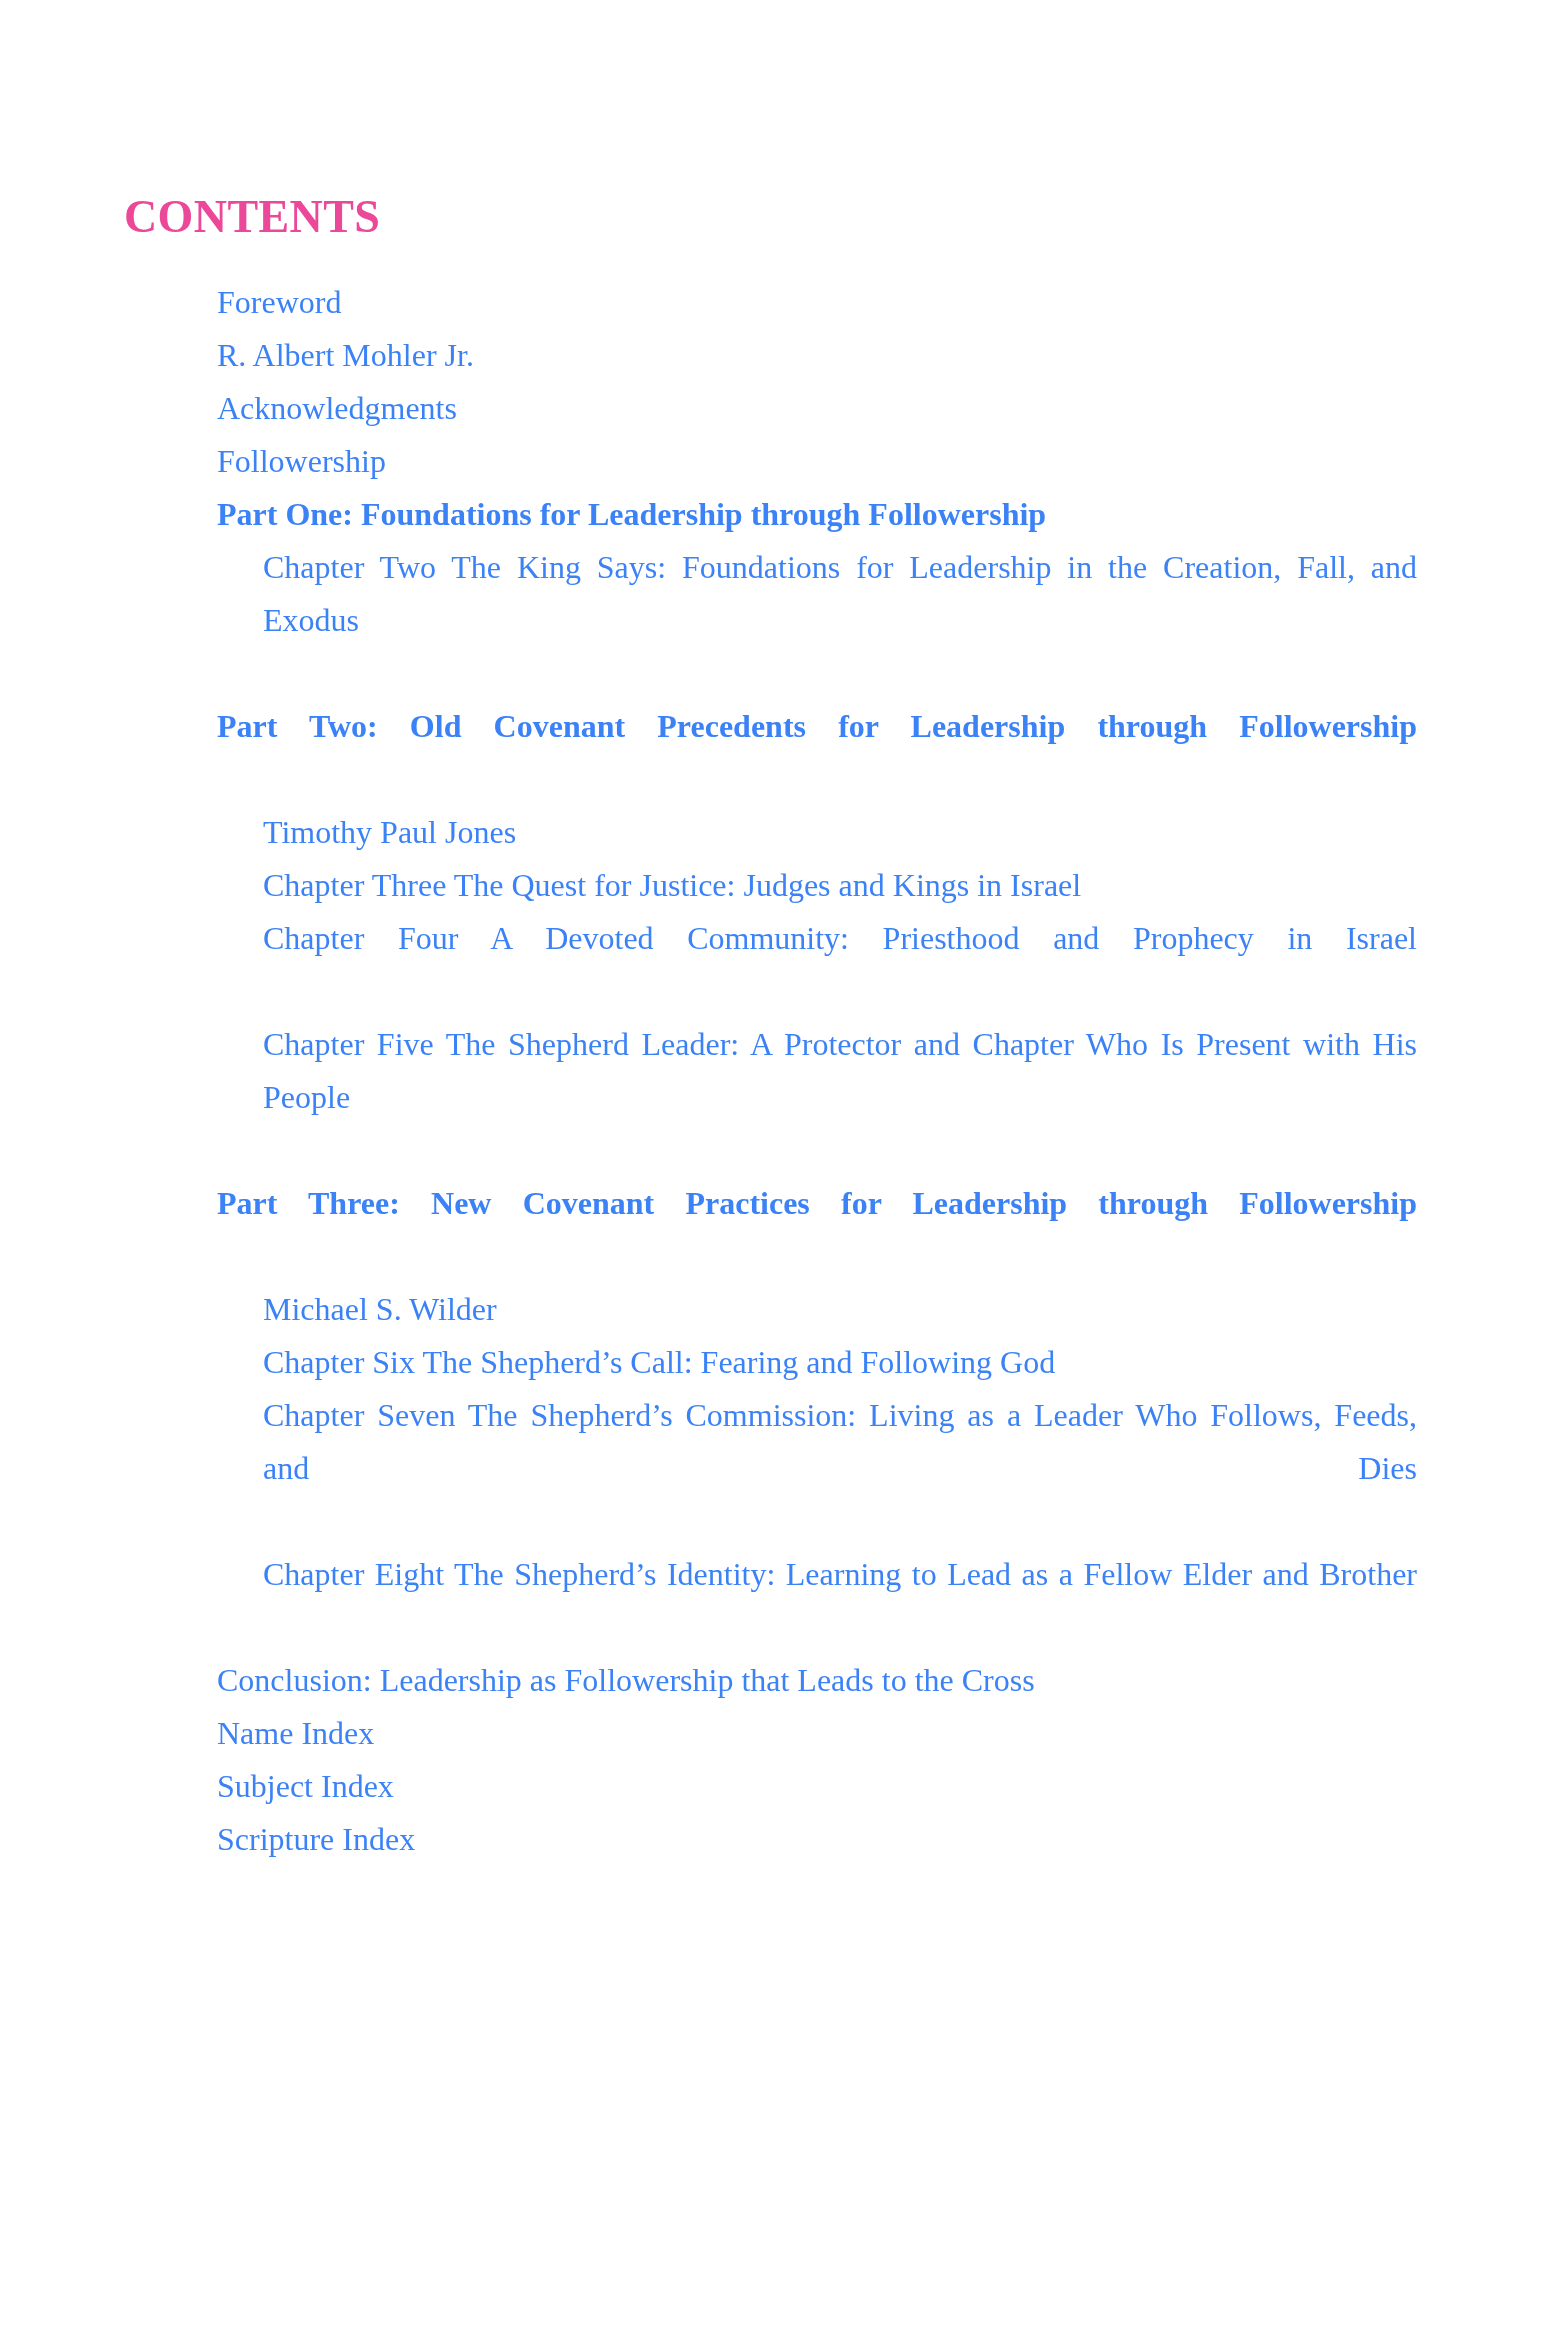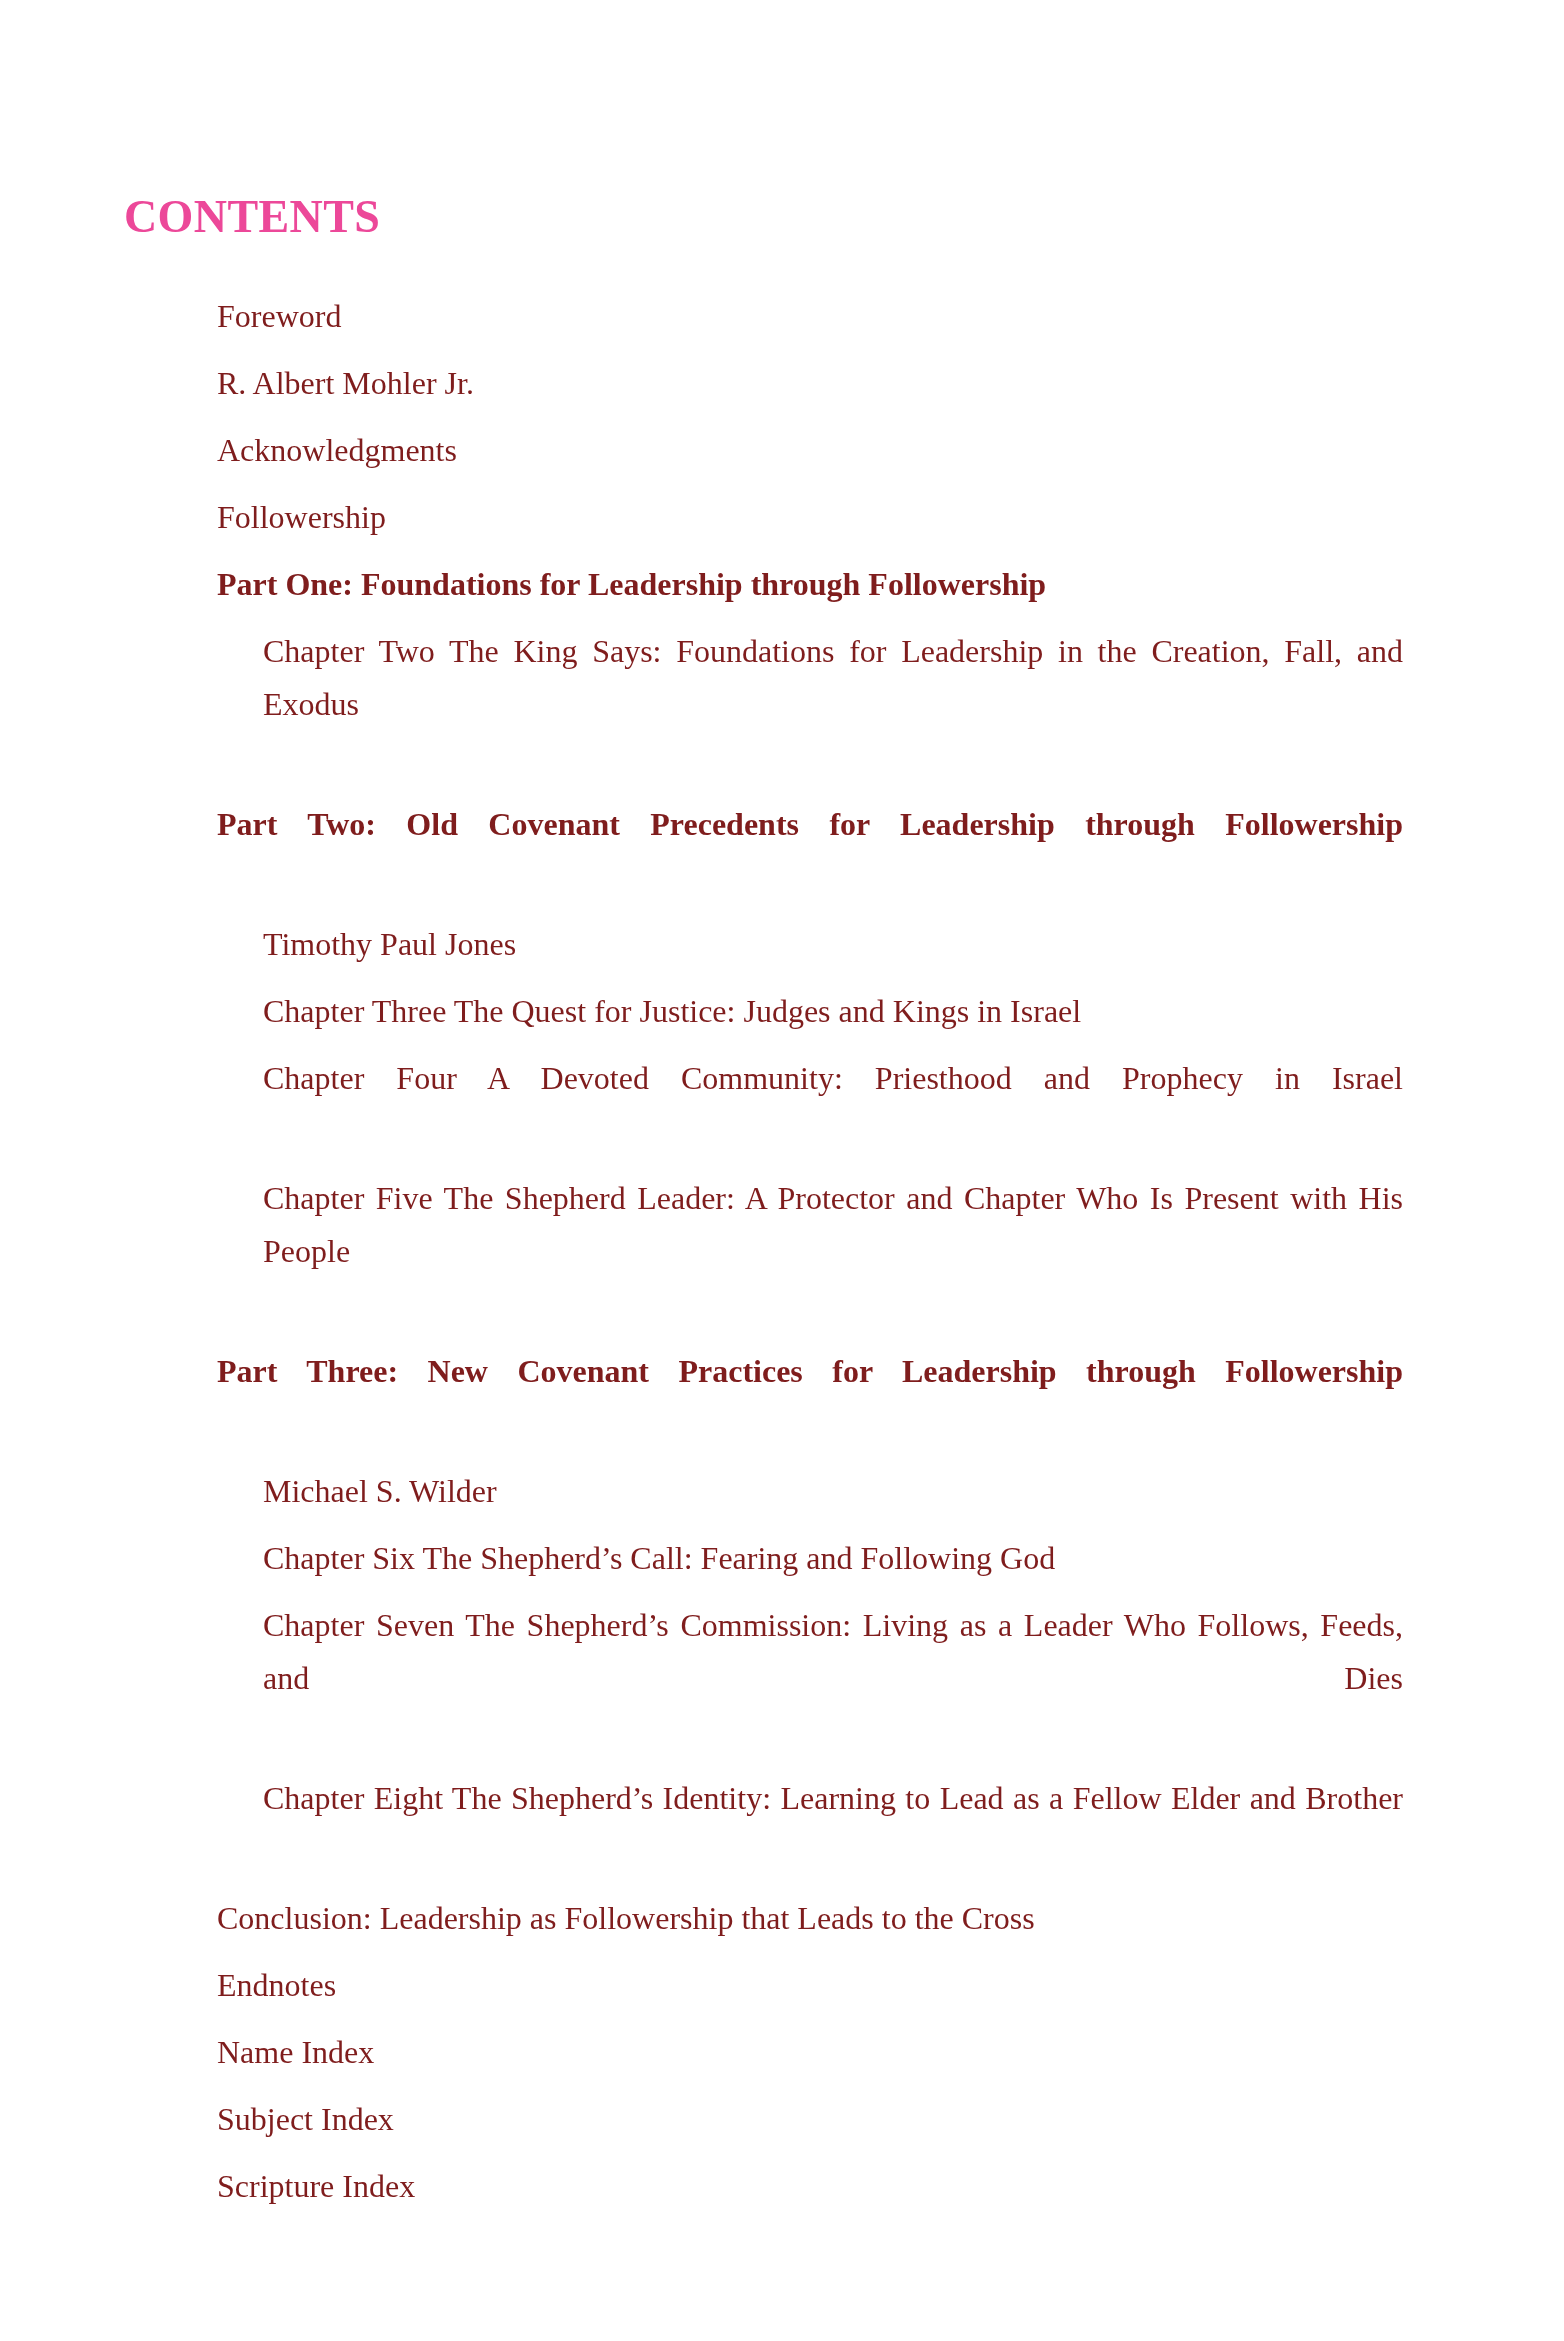--- a/index.html
+++ b/index.html
@@ -39,24 +39,24 @@
   .toc-body {
     position: absolute;
     left: 217px;
     top: 276px;
     width: 1200px;
     font-size: 32px;
     line-height: 53px;
   }
 
   .toc-entry {
-    margin: 14px;
+    margin: 0;
     padding: 0;
     text-align: left;
-    color: #7f1d1d;
+    color: #3b82f6;
   }
 
   
   .level-root {
     margin-left: 0;
     text-align: left;
   }
 
   
   .level-part {
@@ -110,20 +110,19 @@
       <p class="toc-entry level-chapter nowrap">Timothy Paul Jones</p>
       <p class="toc-entry level-chapter nowrap">Chapter Three The Quest for Justice: Judges and Kings in Israel</p>
       <p class="toc-entry level-chapter">Chapter Four A Devoted Community: Priesthood and Prophecy in Israel</p>
       <p class="toc-entry level-chapter">Chapter Five The Shepherd Leader: A Protector and Chapter Who Is Present with His People</p>
       <p class="toc-entry level-part">Part Three: New Covenant Practices for Leadership through Followership</p>
       <p class="toc-entry level-chapter nowrap">Michael S. Wilder</p>
       <p class="toc-entry level-chapter nowrap">Chapter Six The Shepherd’s Call: Fearing and Following God</p>
       <p class="toc-entry level-chapter">Chapter Seven The Shepherd’s Commission: Living as a Leader Who Follows, Feeds, and Dies</p>
       <p class="toc-entry level-chapter">Chapter Eight The Shepherd’s Identity: Learning to Lead as a Fellow Elder and Brother</p>
       <p class="toc-entry level-root nowrap">Conclusion: Leadership as Followership that Leads to the Cross</p>
-      <p class="toc-entry level-root nowrap">Endnotes</p>
       <p class="toc-entry level-root nowrap">Name Index</p>
       <p class="toc-entry level-root nowrap">Subject Index</p>
       <p class="toc-entry level-root nowrap">Scripture Index</p>
     </div>
 
 </div>
 
 
 </body></html>

